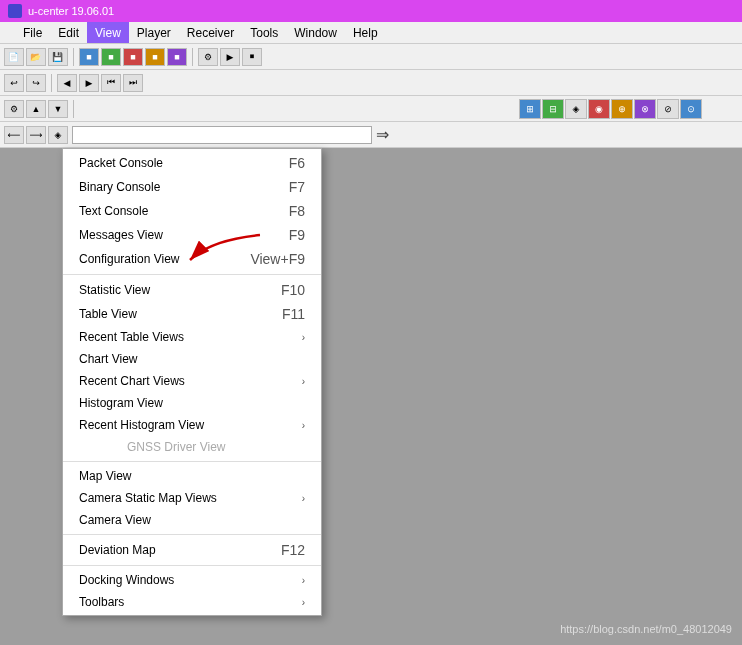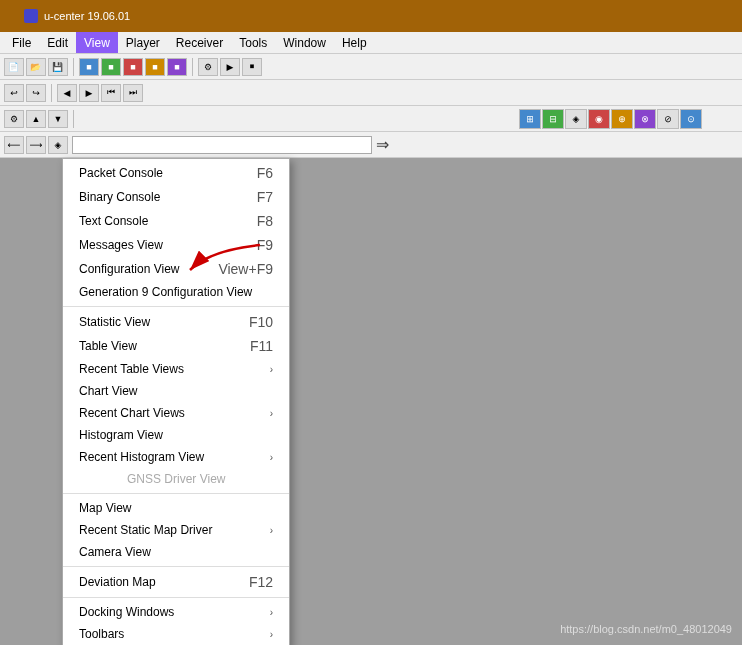--- a/index.html
+++ b/index.html
@@ -8,44 +8,44 @@
       height: 645px;
       background: #b0b0b0;
       font-family: 'Segoe UI', Tahoma, sans-serif;
       font-size: 12px;
       overflow: hidden;
       position: relative;
     }
 
     
     .title-bar {
-      background: #a16207;
+      background: #d946ef;
       color: white;
-      height: 32px;
-      display: flex;
-      align-items: center;
-      padding: 0 24px;
+      height: 22px;
+      display: flex;
+      align-items: center;
+      padding: 0 8px;
       font-size: 11px;
     }
     .title-bar-icon {
       width: 14px;
       height: 14px;
       background: #4444cc;
       border-radius: 2px;
       margin-right: 6px;
       display: inline-block;
     }
 
     
     .menu-bar {
       background: #f0f0f0;
       height: 22px;
       display: flex;
       align-items: flex-end;
-      padding: 0 4px;
+      padding: 0 15px;
       border-bottom: 1px solid #ccc;
       position: relative;
       z-index: 100;
     }
     .menu-item {
       padding: 2px 8px;
       cursor: pointer;
       font-size: 12px;
       height: 100%;
       display: flex;
@@ -93,21 +93,21 @@
     }
 
     
     .dropdown-menu {
       position: absolute;
       top: 22px;
       left: 62px;
       background: white;
       border: 1px solid #aaa;
       box-shadow: 3px 3px 8px rgba(0,0,0,0.3);
-      width: 228px;
+      width: 260px;
       z-index: 200;
       padding: 2px 0;
     }
     .dd-item {
       padding: 4px 16px 4px 16px;
       cursor: pointer;
       display: flex;
       justify-content: space-between;
       align-items: center;
       font-size: 12px;
@@ -270,23 +270,20 @@
         <span class="dd-shortcut">F8</span>
       </div>
       <div class="dd-item">
         <span>Messages View</span>
         <span class="dd-shortcut">F9</span>
       </div>
       <div class="dd-item">
         <span>Configuration View</span>
         <span class="dd-shortcut">View+F9</span>
       </div>
-      <div class="dd-item">
-        <span>Generation 9 Configuration View</span>
-      </div>
       <div class="dd-sep"></div>
 
       <div class="dd-item">
         <span>Statistic View</span>
         <span class="dd-shortcut">F10</span>
       </div>
       <div class="dd-item">
         <span>Table View</span>
         <span class="dd-shortcut">F11</span>
       </div>
@@ -310,21 +307,21 @@
       </div>
       <div class="dd-item disabled">
         <span>GNSS Driver View</span>
       </div>
       <div class="dd-sep"></div>
 
       <div class="dd-item">
         <span>Map View</span>
       </div>
       <div class="dd-item">
-        <span>Recent Static Map Driver</span>
+        <span>Camera Static Map Views</span>
         <span class="dd-arrow">›</span>
       </div>
       <div class="dd-item">
         <span>Camera View</span>
       </div>
       <div class="dd-sep"></div>
 
       <div class="dd-item">
         <span>Deviation Map</span>
         <span class="dd-shortcut">F12</span>

